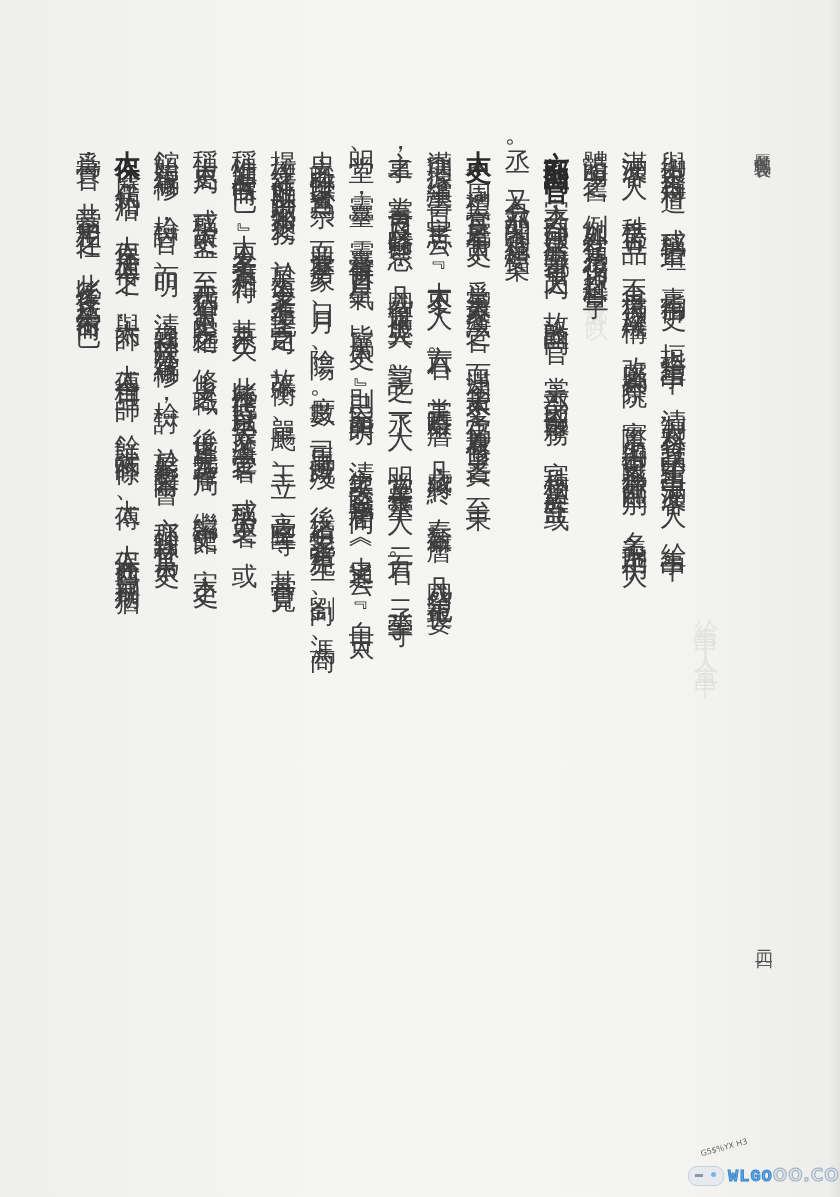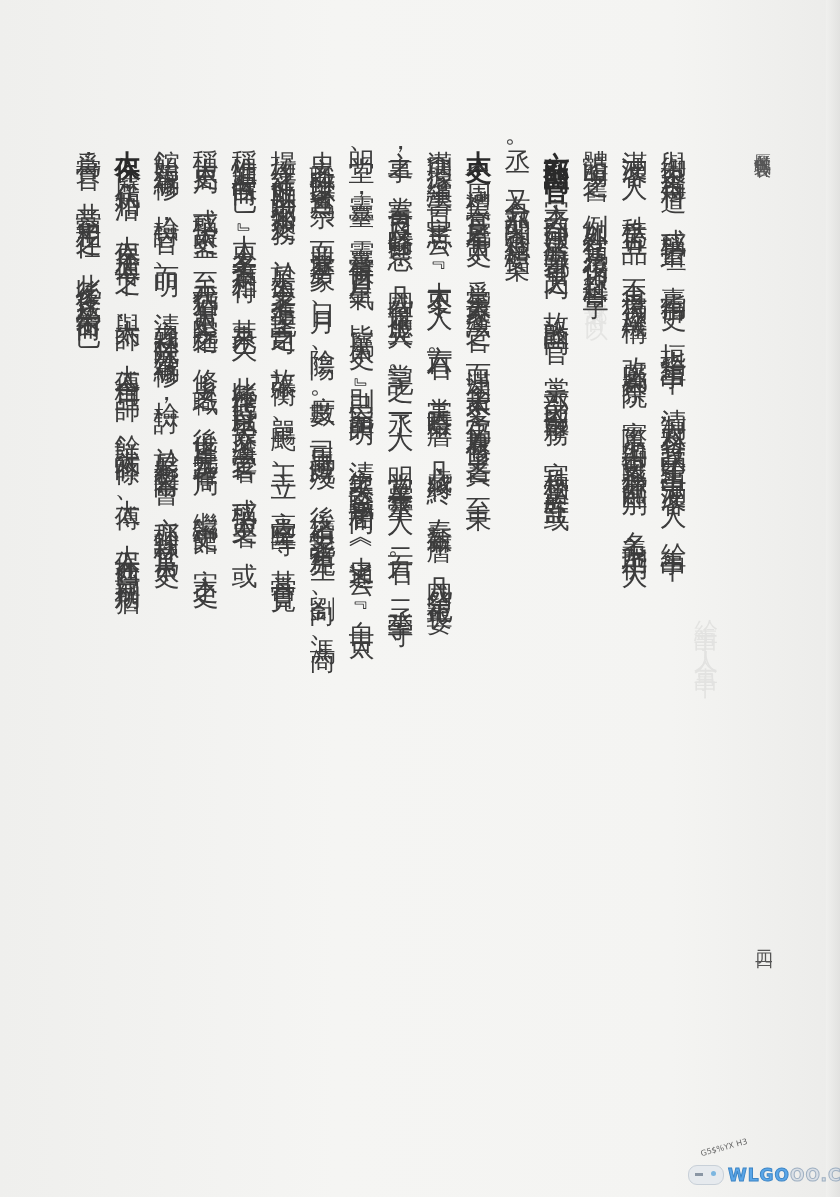--- a/index.html
+++ b/index.html
@@ -59,21 +59,21 @@
     }
     .wm-pad::after {
       content: ""; position: absolute; left: 22px; top: 5px; width: 5px; height: 5px; border-radius: 50%; background: #7bb6e0;
     }
     .wm-text {
       font-family: "DejaVu Sans", "Liberation Sans", sans-serif;
       font-weight: bold; font-size: 17px; letter-spacing: 1px;
       color: #d9dfe6;
       -webkit-text-stroke: 1px #9fb0c2;
     }
-    .wm-text .blue { color: #5aa6e8; -webkit-text-stroke: 1px #3d86c6; }
+    .wm-text .blue { color: #5aa6e8; font-family: Liberation Mono, monospace; -webkit-text-stroke: 1px #3d86c6; }
     .wm-scribble {
       position: absolute; left: 700px; top: 1143px;
       font-family: "DejaVu Sans", sans-serif; font-size: 8px; color: #666;
       transform: rotate(-15deg);
     }
   </style>
 </head>
 <body>
 
 <div class="page">

